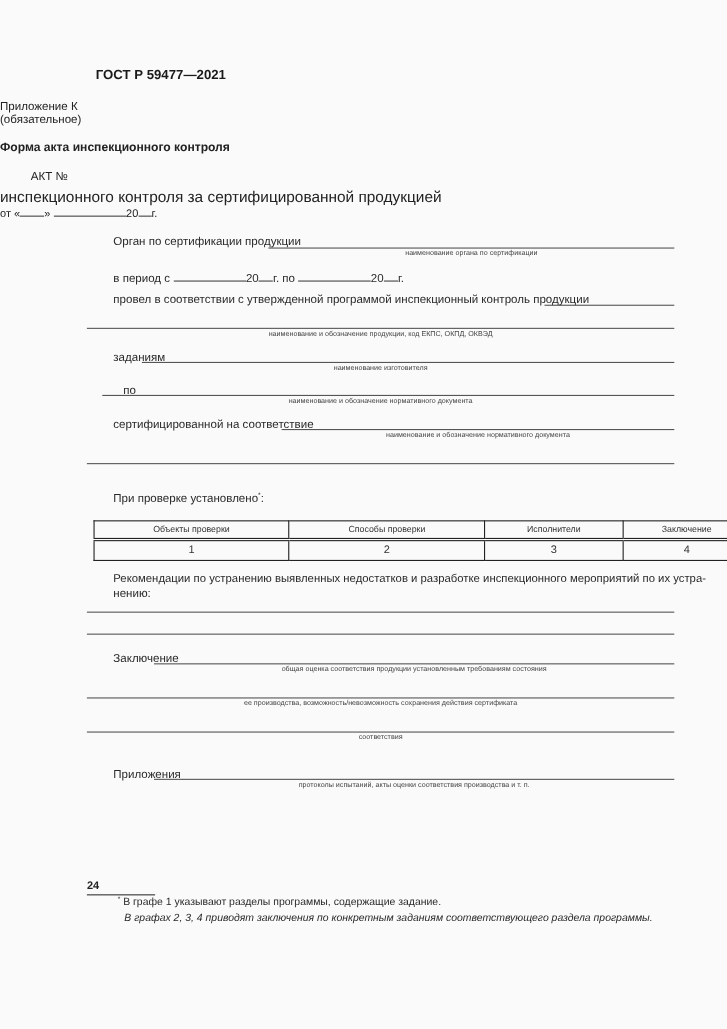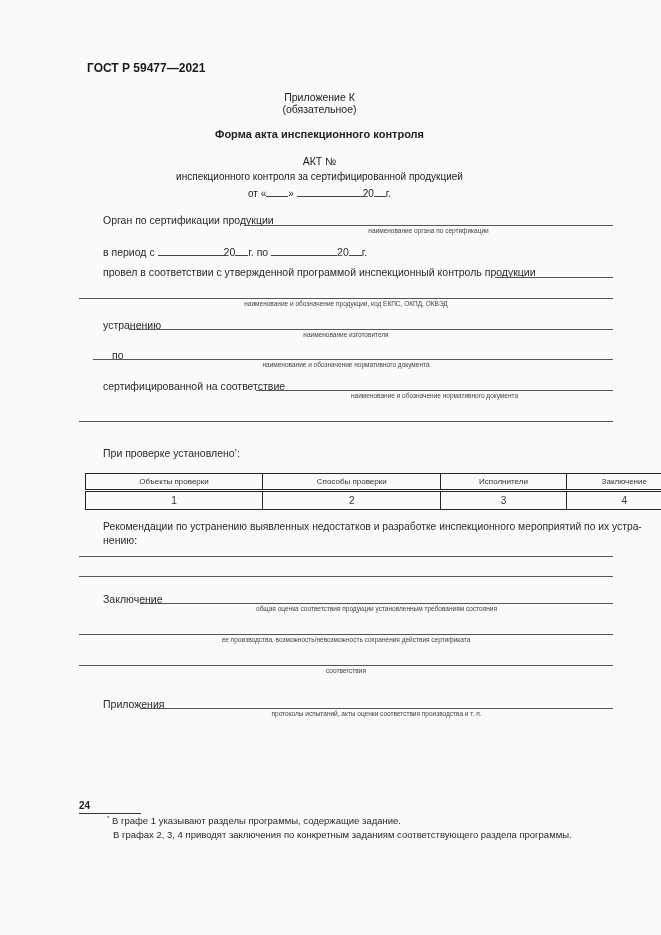--- a/index.html
+++ b/index.html
@@ -6,21 +6,21 @@
   body {
     width: 661px; height: 935px;
     background: #fafafa;
     font-family: "Liberation Sans", "DejaVu Sans", sans-serif;
     color: #222;
     position: relative;
     overflow: hidden;
   }
   .abs { position: absolute; }
   .doc-code { left: 79px; top: 61px; font-size: 12px; font-weight: bold; color: #1a1a1a; padding-left: 8px; }
-  .center { left: 16px; width: 607px; text-align: center; }
+  .center { left: 0; width: 607px; text-align: left; }
   .t11 { font-size: 10.5px; }
   .bold { font-weight: bold; }
   .label { font-size: 10.5px; color: #2a2a2a; white-space: nowrap; margin-left: 24px; }
   .line { position: absolute; height: 0; border-top: 1px solid #555; }
   .cap { position: absolute; font-size: 6.5px; color: #444; text-align: center; white-space: nowrap; }
   .blank { display: inline-block; border-bottom: 1px solid #444; height: 10px; vertical-align: baseline; }
   table.chk {
     position: absolute; left: 85px; top: 473px; width: 598px;
     border-collapse: collapse; font-size: 8px; color: #333;
   }
@@ -35,43 +35,43 @@
 </style>
 </head>
 <body>
 
 <div class="abs doc-code">ГОСТ Р 59477—2021</div>
 
 <div class="abs center t11" style="top:91px;">Приложение К</div>
 <div class="abs center t11" style="top:103px;">(обязательное)</div>
 <div class="abs center bold" style="top:128px; font-size:11px;">Форма акта инспекционного контроля</div>
 
-<div class="abs center t11" style="top:155px;">АКТ №</div>
-<div class="abs center" style="top:171px; font-size:10px;">инспекционного контроля за сертифицированной продукцией</div>
+<div class="abs center t11" style="top:155px;margin-left:28px;">АКТ №</div>
+<div class="abs center" style="top:171px; font-size:14px;">инспекционного контроля за сертифицированной продукцией</div>
 <div class="abs center" style="top:186px; font-size:10px;">
   <span>от «</span><span class="blank" style="width:22px;"></span><span>»</span>
   <span class="blank" style="width:66px;"></span><span>20</span><span class="blank" style="width:12px;"></span><span>г.</span>
 </div>
 
 <div class="abs label" style="left:79px; top:214px;">Орган по сертификации продукции</div>
 <div class="line" style="left:244px; top:225px; width:369px;"></div>
 <div class="cap" style="left:244px; top:227px; width:369px;">наименование органа по сертификации</div>
 
 <div class="abs label" style="left:79px; top:245px;">
   <span>в период с</span>
   <span class="blank" style="width:66px;"></span><span>20</span><span class="blank" style="width:13px;"></span><span>г. по</span>
   <span class="blank" style="width:66px;"></span><span>20</span><span class="blank" style="width:13px;"></span><span>г.</span>
 </div>
 
 <div class="abs label" style="left:79px; top:266px;">провел в соответствии с утвержденной программой инспекционный контроль продукции</div>
 <div class="line" style="left:495px; top:277px; width:118px;"></div>
 <div class="line" style="left:79px; top:298px; width:534px;"></div>
 <div class="cap" style="left:79px; top:300px; width:534px;">наименование и обозначение продукции, код ЕКПС, ОКПД, ОКВЭД</div>
 
-<div class="abs label" style="left:79px; top:319px;">устранению</div>
+<div class="abs label" style="left:79px; top:319px;">заданиям</div>
 <div class="line" style="left:129px; top:329px; width:484px;"></div>
 <div class="cap" style="left:79px; top:331px; width:534px;">наименование изготовителя</div>
 
 <div class="abs label" style="left:79px; top:349px;padding-left:9px;">по</div>
 <div class="line" style="left:93px; top:359px; width:520px;"></div>
 <div class="cap" style="left:79px; top:361px; width:534px;">наименование и обозначение нормативного документа</div>
 
 <div class="abs label" style="left:79px; top:380px;">сертифицированной на соответствие</div>
 <div class="line" style="left:256px; top:390px; width:357px;"></div>
 <div class="cap" style="left:256px; top:392px; width:357px;">наименование и обозначение нормативного документа</div>
@@ -113,15 +113,15 @@
 
 <div class="abs label" style="left:79px; top:698px;">Приложения</div>
 <div class="line" style="left:140px; top:708px; width:473px;"></div>
 <div class="cap" style="left:140px; top:710px; width:473px;">протоколы испытаний, акты оценки соответствия производства и т. п.</div>
 
 <div class="line fn-rule"></div>
 <div class="abs fn" style="left:107px; top:815px;">
   <sup>*</sup>
   <span>В графе 1 указывают разделы программы, содержащие задание.</span>
 </div>
-<div class="abs fn" style="left:113px; top:829px;">В графах 2, 3, 4 приводят заключения по конкретным заданиям соответствующего раздела программы.</div>
+<div class="abs fn" style="left:113px; top:829px;font-style:italic;">В графах 2, 3, 4 приводят заключения по конкретным заданиям соответствующего раздела программы.</div>
 
 <div class="abs" style="left:79px; top:800px; font-size:10px;font-weight:bold;">24</div>
 
 </body></html>

